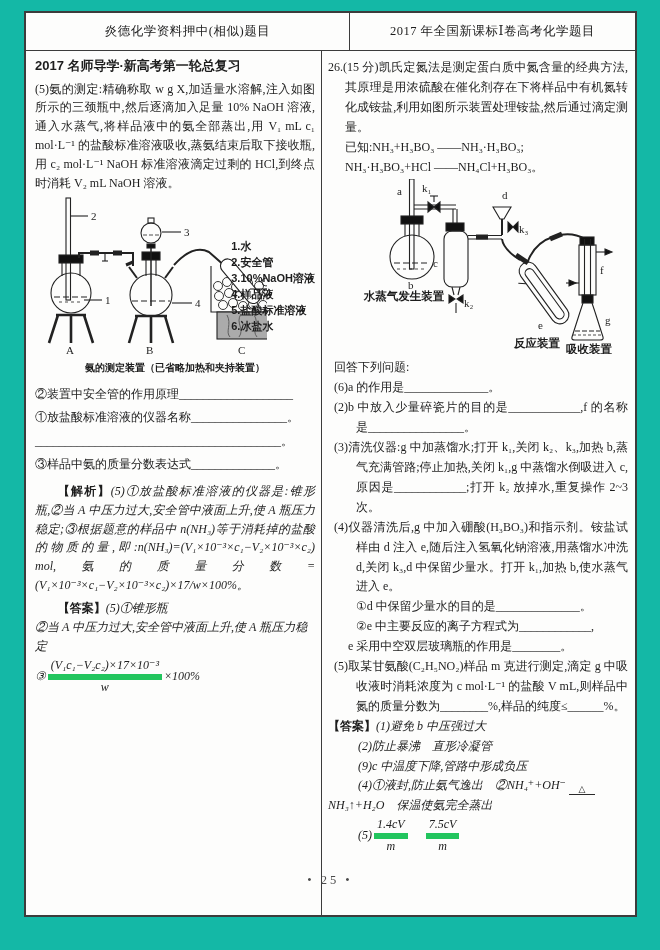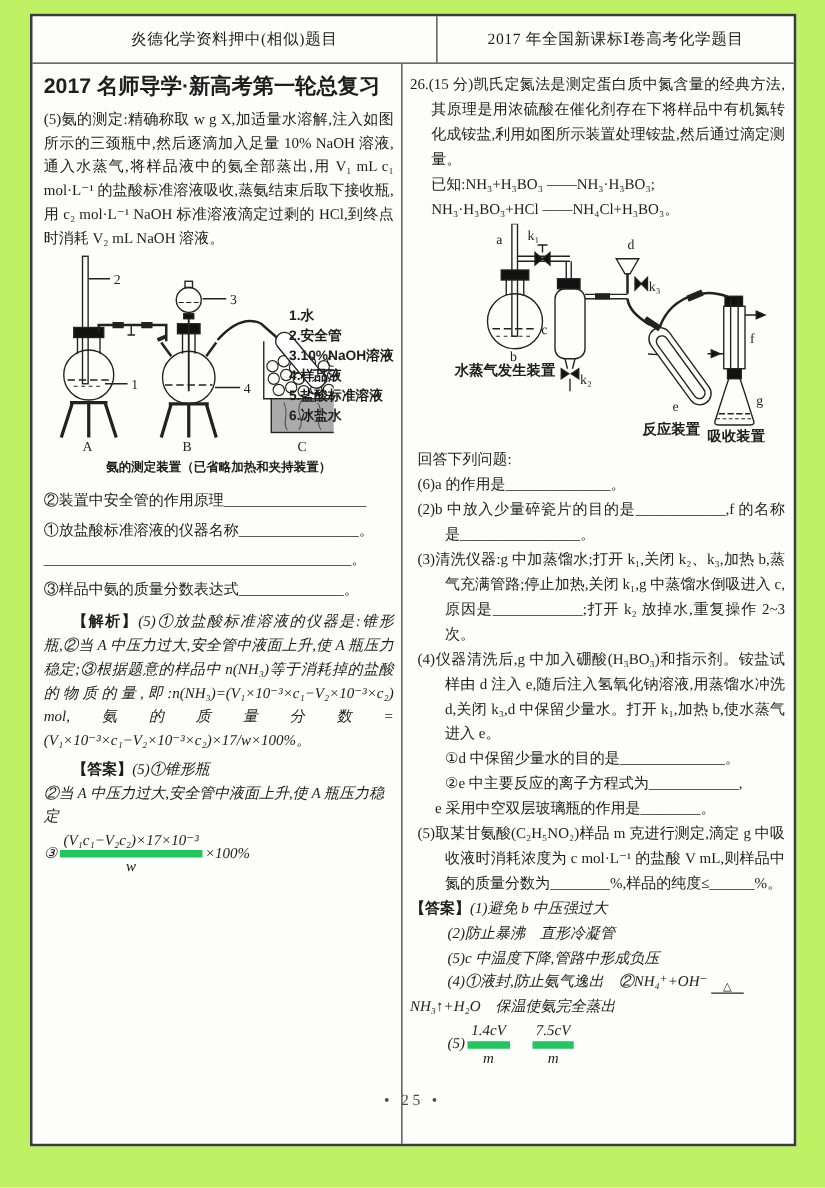--- a/index.html
+++ b/index.html
@@ -1,31 +1,31 @@
 <!DOCTYPE html>
 <html><head>
 <meta charset="utf-8">
 <style>
   html,body{margin:0;padding:0;background:#e8e8e6;}
-  .sheet{position:relative;width:660px;height:950px;background:#bef264;overflow:hidden;
+  .sheet{position:relative;width:660px;height:950px;background:#14b8a6;overflow:hidden;
          font-family:"Liberation Serif","DejaVu Serif",serif;color:#1d1d1d;}
   .outer{position:absolute;left:24px;top:11px;width:613px;height:906px;
          border:2px solid #3c3c3c;box-sizing:border-box;display:flex;flex-direction:column;background:#fdfdfc;}
   .hdr{display:flex;flex:0 0 37px;border-bottom:1.5px solid #3c3c3c;}
   .hdr-cell{display:flex;align-items:center;justify-content:center;font-size:12.5px;letter-spacing:.5px;}
   .hdr-left{width:324px;border-right:1.5px solid #3c3c3c;box-sizing:border-box;}
   .hdr-right{flex:1;}
   .cols{flex:1;display:flex;min-height:0;}
   .col-l{width:324px;border-right:1.5px solid #3c3c3c;box-sizing:border-box;padding:5px 6px 0 9px;font-size:12px;line-height:1.58;}
   .col-r{flex:1;padding:7px 7px 0 6px;font-size:12px;line-height:1.66;}
   p{margin:0;}
   .j{text-align:justify;}
   .ital{font-style:italic;}
   .lbl{font-weight:bold;font-style:normal;}
-  .lc-title{font-family:"Liberation Sans","DejaVu Sans",sans-serif;font-weight:bold;font-size:17px;margin-bottom:3px;}
+  .lc-title{font-family:"Liberation Sans","DejaVu Sans",sans-serif;font-weight:bold;font-size:13px;margin-bottom:3px;}
   .diagram-l{position:relative;height:163px;margin-top:3px;}
   .legend{position:absolute;right:0px;top:42px;font-family:"Liberation Sans","DejaVu Sans",sans-serif;
           font-weight:bold;font-size:11px;line-height:16px;white-space:nowrap;}
   .cap-l{text-align:center;font-family:"Liberation Sans","DejaVu Sans",sans-serif;font-weight:bold;font-size:10px;margin:1px 0 7px 0;}
   .q-line{line-height:1.95;}
   .ana{margin-top:5px;}
   .ind1{text-indent:1.9em;}
   .frac{display:inline-block;text-align:center;vertical-align:middle;font-style:italic;line-height:1.15;margin:0 2px;}
   .frac .num{display:block;border-bottom:6px solid #22c55e;padding:0 3px 1px 3px;text-align:center;}
   .frac .den{display:block;padding-top:1px;}
@@ -277,21 +277,21 @@
         <p class="qi j">(2)b 中放入少量碎瓷片的目的是____________,f 的名称是________________。</p>
         <p class="qi j">(3)清洗仪器:g 中加蒸馏水;打开 k₁,关闭 k₂、k₃,加热 b,蒸气充满管路;停止加热,关闭 k₁,g 中蒸馏水倒吸进入 c,原因是____________;打开 k₂ 放掉水,重复操作 2~3 次。</p>
         <p class="qi j">(4)仪器清洗后,g 中加入硼酸(H₃BO₃)和指示剂。铵盐试样由 d 注入 e,随后注入氢氧化钠溶液,用蒸馏水冲洗 d,关闭 k₃,d 中保留少量水。打开 k₁,加热 b,使水蒸气进入 e。</p>
         <p class="qsub">①d 中保留少量水的目的是______________。</p>
         <p class="qsub">②e 中主要反应的离子方程式为____________,</p>
         <p class="qsub2">e 采用中空双层玻璃瓶的作用是________。</p>
         <p class="qi j">(5)取某甘氨酸(C₂H₅NO₂)样品 m 克进行测定,滴定 g 中吸收液时消耗浓度为 c mol·L⁻¹ 的盐酸 V mL,则样品中氮的质量分数为________%,样品的纯度≤______%。</p>
 
         <p><span class="lbl">【答案】</span><span class="ital">(1)避免 b 中压强过大</span></p>
         <p class="ansn ital">(2)防止暴沸　直形冷凝管</p>
-        <p class="ansn ital">(5)c 中温度下降,管路中形成负压</p>
+        <p class="ansn ital">(9)c 中温度下降,管路中形成负压</p>
         <p class="ansn"><span class="ital">(4)①液封,防止氨气逸出　②NH₄⁺+OH⁻</span><span class="cond">
               <span class="cond-sym">△</span>
               <span class="cond-line"></span>
             </span></p>
         <p class="ans-wrap ital">NH₃↑+H₂O　保温使氨完全蒸出</p>
         <p class="ansn" style="margin-top:2px"><span class="ital">(5)</span><span class="frac"><span class="num">1.4cV</span><span class="den">m</span></span><span class="gapw"></span><span class="frac"><span class="num">7.5cV</span><span class="den">m</span></span></p>
       </div>
     </div>
   </div>
 

